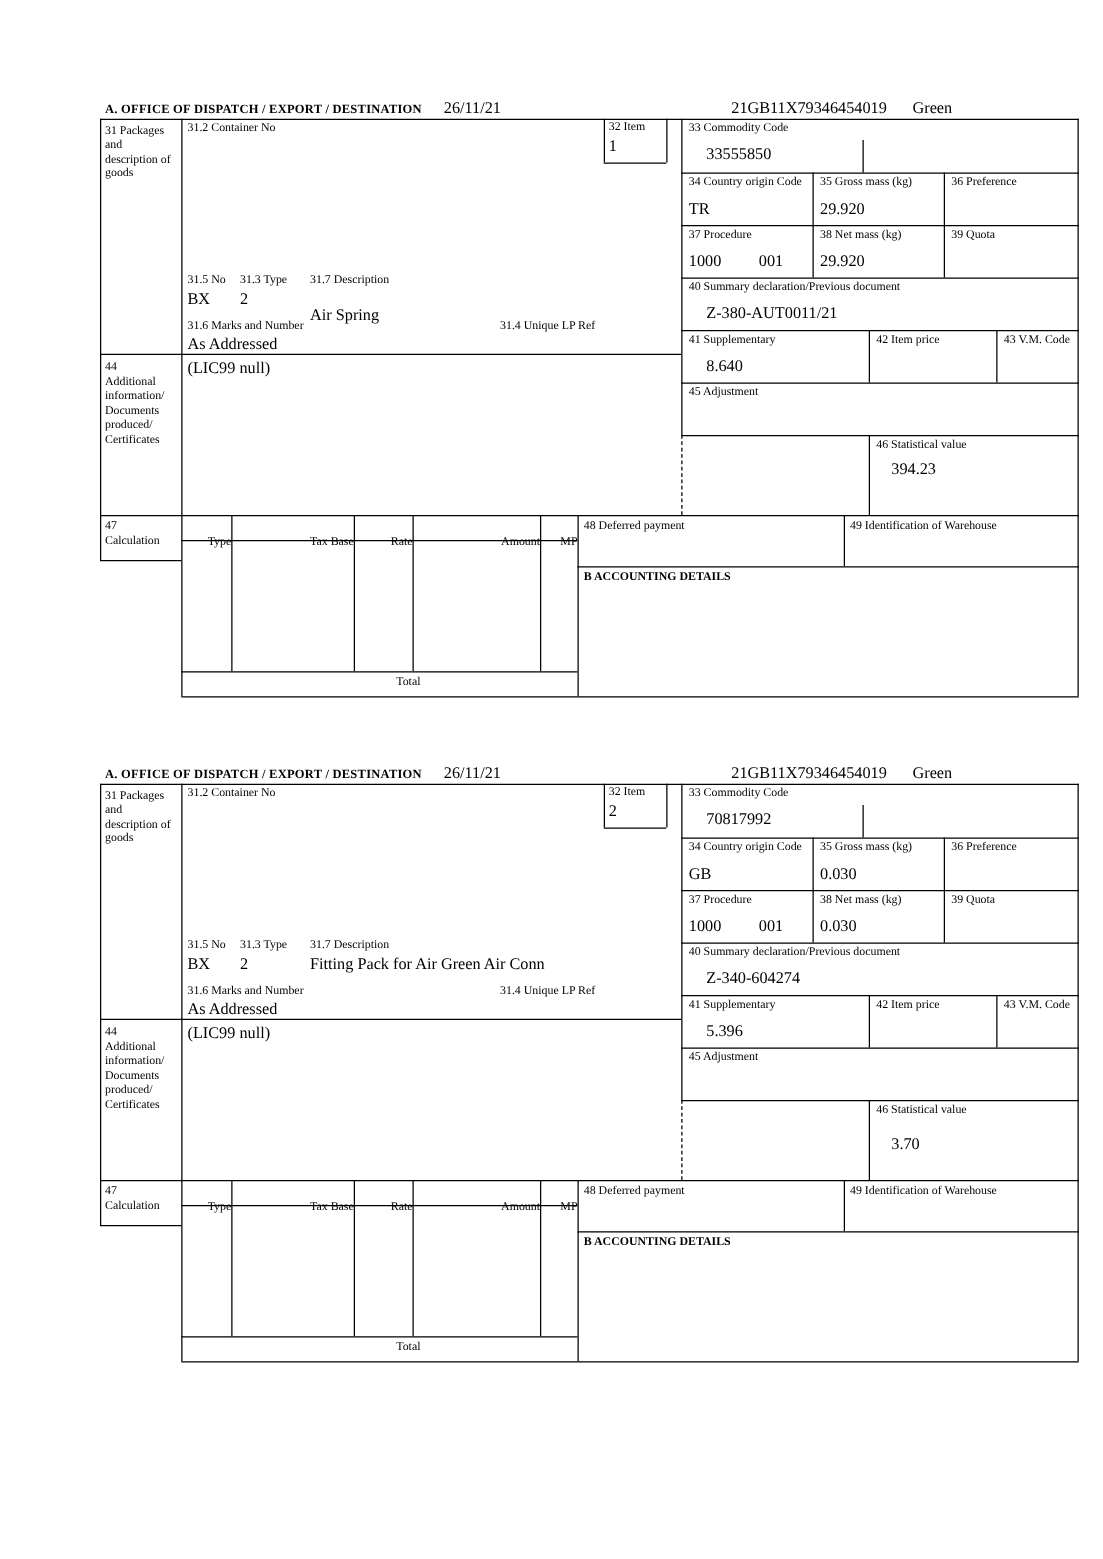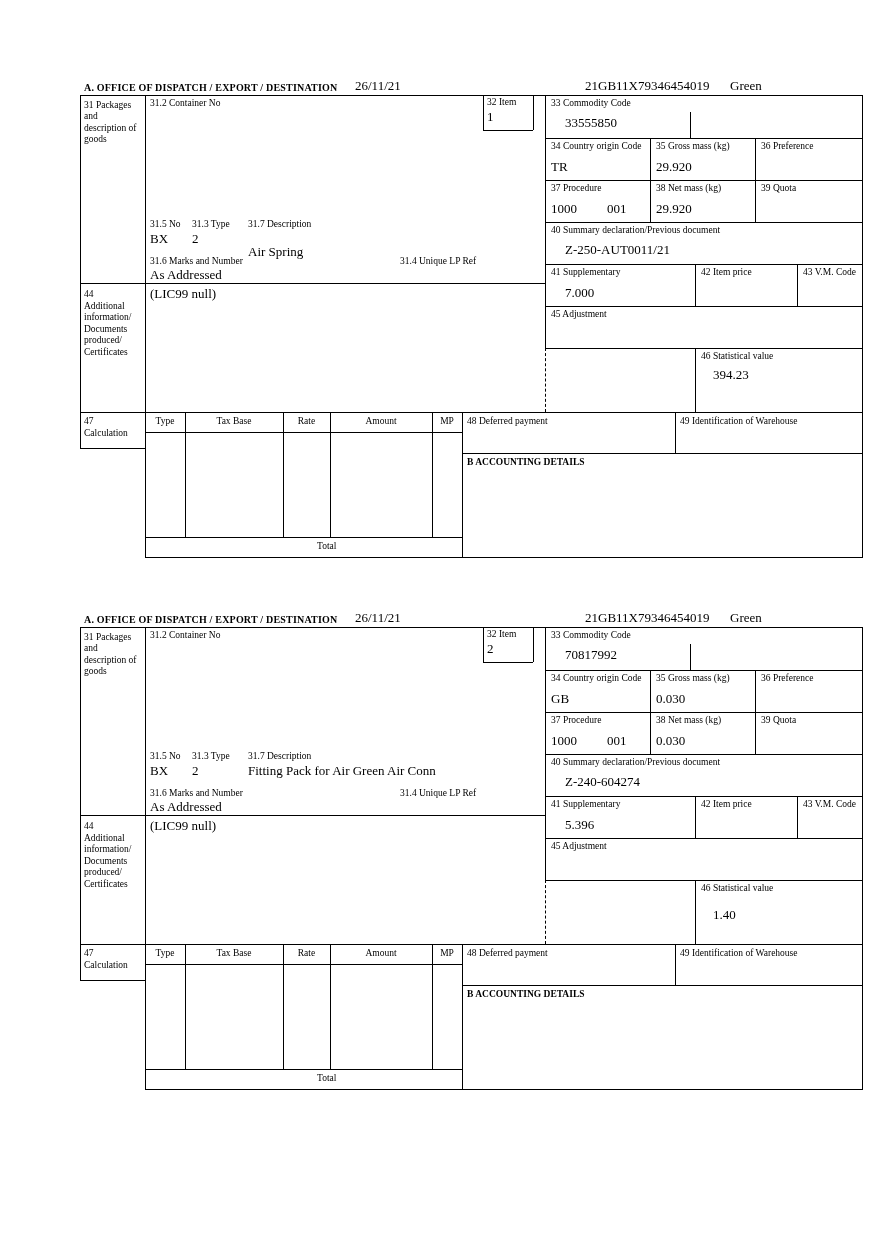--- a/index.html
+++ b/index.html
@@ -5,21 +5,21 @@
   * { margin:0; padding:0; box-sizing:border-box; }
   html,body { width:882px; height:1247px; background:#ffffff; }
   body { position:relative; font-family:"Liberation Serif", serif; color:#000; overflow:hidden; }
   .block { position:absolute; left:80px; width:783px; height:482px; }
   .b1 { top:80px; } .b2 { top:612px; }
   .hl { position:absolute; height:1px; background:#000; }
   .vl { position:absolute; width:1px; background:#000; }
   .vl.dash { width:0; background:none; border-left:1px dashed #000; }
   .lbl { position:absolute; font-size:9.5px; line-height:1.2; white-space:nowrap; }
   .lbl.wrap { white-space:normal; }
-  .lbl.c { text-align:center; }
+  .lbl.c { text-align:right;margin-top:13px; }
   .val { position:absolute; font-size:13px; white-space:nowrap; }
   .hdr-office { position:absolute; font-size:10px; font-weight:bold; letter-spacing:.2px; white-space:nowrap; }
   .hdr-val { position:absolute; font-size:13px; white-space:nowrap; }
   .bold { font-weight:bold; }
 </style>
 </head>
 <body>
 
 <div class="block b1">
   <div class="hdr-office" style="left:4px;top:2px">A.  OFFICE OF DISPATCH / EXPORT / DESTINATION</div>
@@ -91,23 +91,23 @@
   <div class="lbl" style="left:576px;top:61px">35 Gross mass (kg)</div>
   <div class="val" style="left:576px;top:79px">29.920</div>
   <div class="lbl" style="left:681px;top:61px">36 Preference</div>
   <div class="lbl" style="left:471px;top:103px">37 Procedure</div>
   <div class="val" style="left:471px;top:121px">1000</div>
   <div class="val" style="left:527px;top:121px">001</div>
   <div class="lbl" style="left:576px;top:103px">38 Net mass (kg)</div>
   <div class="val" style="left:576px;top:121px">29.920</div>
   <div class="lbl" style="left:681px;top:103px">39 Quota</div>
   <div class="lbl" style="left:471px;top:145px">40 Summary declaration/Previous document</div>
-  <div class="val" style="left:485px;top:162px">Z-250-AUT0011/21</div>
+  <div class="val" style="left:485px;top:162px">Z-380-AUT0011/21</div>
   <div class="lbl" style="left:471px;top:187px">41 Supplementary</div>
-  <div class="val" style="left:485px;top:205px">7.000</div>
+  <div class="val" style="left:485px;top:205px">8.640</div>
   <div class="lbl" style="left:621px;top:187px">42 Item price</div>
   <div class="lbl" style="left:723px;top:187px">43 V.M. Code</div>
   <div class="lbl" style="left:471px;top:229px">45 Adjustment</div>
   <div class="lbl" style="left:621px;top:271px">46 Statistical value</div>
   <div class="val" style="left:633px;top:287px">394.23</div>
 
   <div class="lbl c" style="left:65px;top:336px;width:40px">Type</div>
   <div class="lbl c" style="left:105px;top:336px;width:98px">Tax Base</div>
   <div class="lbl c" style="left:203px;top:336px;width:47px">Rate</div>
   <div class="lbl c" style="left:250px;top:336px;width:102px">Amount</div>
@@ -188,28 +188,28 @@
   <div class="lbl" style="left:576px;top:61px">35 Gross mass (kg)</div>
   <div class="val" style="left:576px;top:79px">0.030</div>
   <div class="lbl" style="left:681px;top:61px">36 Preference</div>
   <div class="lbl" style="left:471px;top:103px">37 Procedure</div>
   <div class="val" style="left:471px;top:121px">1000</div>
   <div class="val" style="left:527px;top:121px">001</div>
   <div class="lbl" style="left:576px;top:103px">38 Net mass (kg)</div>
   <div class="val" style="left:576px;top:121px">0.030</div>
   <div class="lbl" style="left:681px;top:103px">39 Quota</div>
   <div class="lbl" style="left:471px;top:145px">40 Summary declaration/Previous document</div>
-  <div class="val" style="left:485px;top:162px">Z-240-604274</div>
+  <div class="val" style="left:485px;top:162px">Z-340-604274</div>
   <div class="lbl" style="left:471px;top:187px">41 Supplementary</div>
   <div class="val" style="left:485px;top:205px">5.396</div>
   <div class="lbl" style="left:621px;top:187px">42 Item price</div>
   <div class="lbl" style="left:723px;top:187px">43 V.M. Code</div>
   <div class="lbl" style="left:471px;top:229px">45 Adjustment</div>
   <div class="lbl" style="left:621px;top:271px">46 Statistical value</div>
-  <div class="val" style="left:633px;top:295px">1.40</div>
+  <div class="val" style="left:633px;top:295px">3.70</div>
 
   <div class="lbl c" style="left:65px;top:336px;width:40px">Type</div>
   <div class="lbl c" style="left:105px;top:336px;width:98px">Tax Base</div>
   <div class="lbl c" style="left:203px;top:336px;width:47px">Rate</div>
   <div class="lbl c" style="left:250px;top:336px;width:102px">Amount</div>
   <div class="lbl c" style="left:352px;top:336px;width:30px">MP</div>
   <div class="lbl" style="left:237px;top:461px">Total</div>
   <div class="lbl" style="left:387px;top:336px">48 Deferred payment</div>
   <div class="lbl" style="left:600px;top:336px">49 Identification of Warehouse</div>
   <div class="lbl bold" style="left:387px;top:377px">B ACCOUNTING DETAILS</div>

